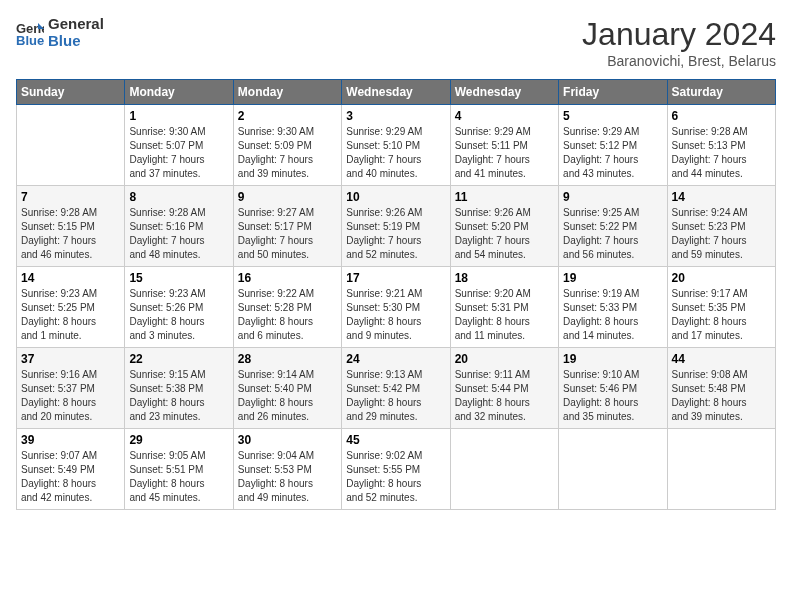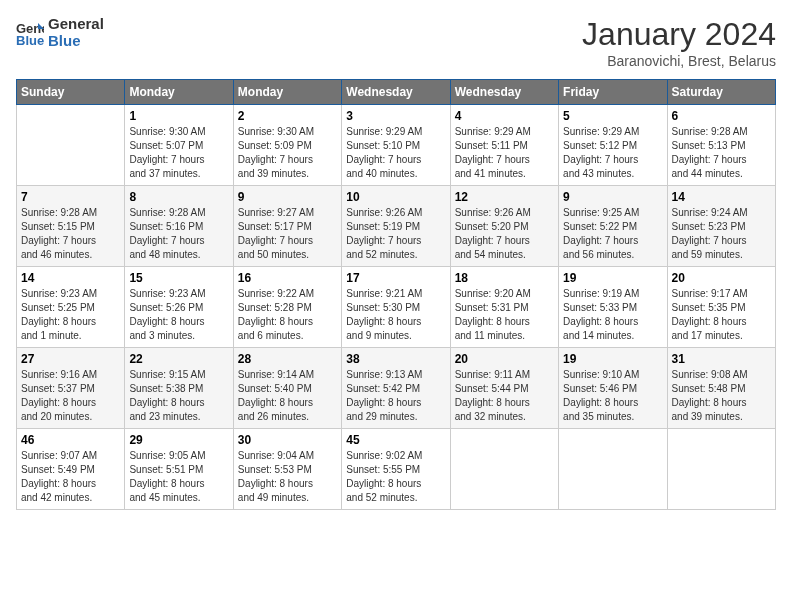--- a/index.html
+++ b/index.html
@@ -153,21 +153,21 @@
           </td>
           <td>
             <span class="day-num">9</span>
             <div class="day-info">Sunrise: 9:27 AM<br>Sunset: 5:17 PM<br>Daylight: 7 hours<br>and 50 minutes.</div>
           </td>
           <td>
             <span class="day-num">10</span>
             <div class="day-info">Sunrise: 9:26 AM<br>Sunset: 5:19 PM<br>Daylight: 7 hours<br>and 52 minutes.</div>
           </td>
           <td>
-            <span class="day-num">12</span>
+            <span class="day-num">11</span>
             <div class="day-info">Sunrise: 9:26 AM<br>Sunset: 5:20 PM<br>Daylight: 7 hours<br>and 54 minutes.</div>
           </td>
           <td>
             <span class="day-num">9</span>
             <div class="day-info">Sunrise: 9:25 AM<br>Sunset: 5:22 PM<br>Daylight: 7 hours<br>and 56 minutes.</div>
           </td>
           <td>
             <span class="day-num">14</span>
             <div class="day-info">Sunrise: 9:24 AM<br>Sunset: 5:23 PM<br>Daylight: 7 hours<br>and 59 minutes.</div>
           </td>
@@ -197,51 +197,51 @@
             <span class="day-num">19</span>
             <div class="day-info">Sunrise: 9:19 AM<br>Sunset: 5:33 PM<br>Daylight: 8 hours<br>and 14 minutes.</div>
           </td>
           <td>
             <span class="day-num">20</span>
             <div class="day-info">Sunrise: 9:17 AM<br>Sunset: 5:35 PM<br>Daylight: 8 hours<br>and 17 minutes.</div>
           </td>
         </tr>
         <tr>
           <td>
-            <span class="day-num">27</span>
+            <span class="day-num">37</span>
             <div class="day-info">Sunrise: 9:16 AM<br>Sunset: 5:37 PM<br>Daylight: 8 hours<br>and 20 minutes.</div>
           </td>
           <td>
             <span class="day-num">22</span>
             <div class="day-info">Sunrise: 9:15 AM<br>Sunset: 5:38 PM<br>Daylight: 8 hours<br>and 23 minutes.</div>
           </td>
           <td>
             <span class="day-num">28</span>
             <div class="day-info">Sunrise: 9:14 AM<br>Sunset: 5:40 PM<br>Daylight: 8 hours<br>and 26 minutes.</div>
           </td>
           <td>
-            <span class="day-num">38</span>
+            <span class="day-num">24</span>
             <div class="day-info">Sunrise: 9:13 AM<br>Sunset: 5:42 PM<br>Daylight: 8 hours<br>and 29 minutes.</div>
           </td>
           <td>
             <span class="day-num">20</span>
             <div class="day-info">Sunrise: 9:11 AM<br>Sunset: 5:44 PM<br>Daylight: 8 hours<br>and 32 minutes.</div>
           </td>
           <td>
             <span class="day-num">19</span>
             <div class="day-info">Sunrise: 9:10 AM<br>Sunset: 5:46 PM<br>Daylight: 8 hours<br>and 35 minutes.</div>
           </td>
           <td>
-            <span class="day-num">31</span>
+            <span class="day-num">44</span>
             <div class="day-info">Sunrise: 9:08 AM<br>Sunset: 5:48 PM<br>Daylight: 8 hours<br>and 39 minutes.</div>
           </td>
         </tr>
         <tr>
           <td>
-            <span class="day-num">46</span>
+            <span class="day-num">39</span>
             <div class="day-info">Sunrise: 9:07 AM<br>Sunset: 5:49 PM<br>Daylight: 8 hours<br>and 42 minutes.</div>
           </td>
           <td>
             <span class="day-num">29</span>
             <div class="day-info">Sunrise: 9:05 AM<br>Sunset: 5:51 PM<br>Daylight: 8 hours<br>and 45 minutes.</div>
           </td>
           <td>
             <span class="day-num">30</span>
             <div class="day-info">Sunrise: 9:04 AM<br>Sunset: 5:53 PM<br>Daylight: 8 hours<br>and 49 minutes.</div>
           </td>

